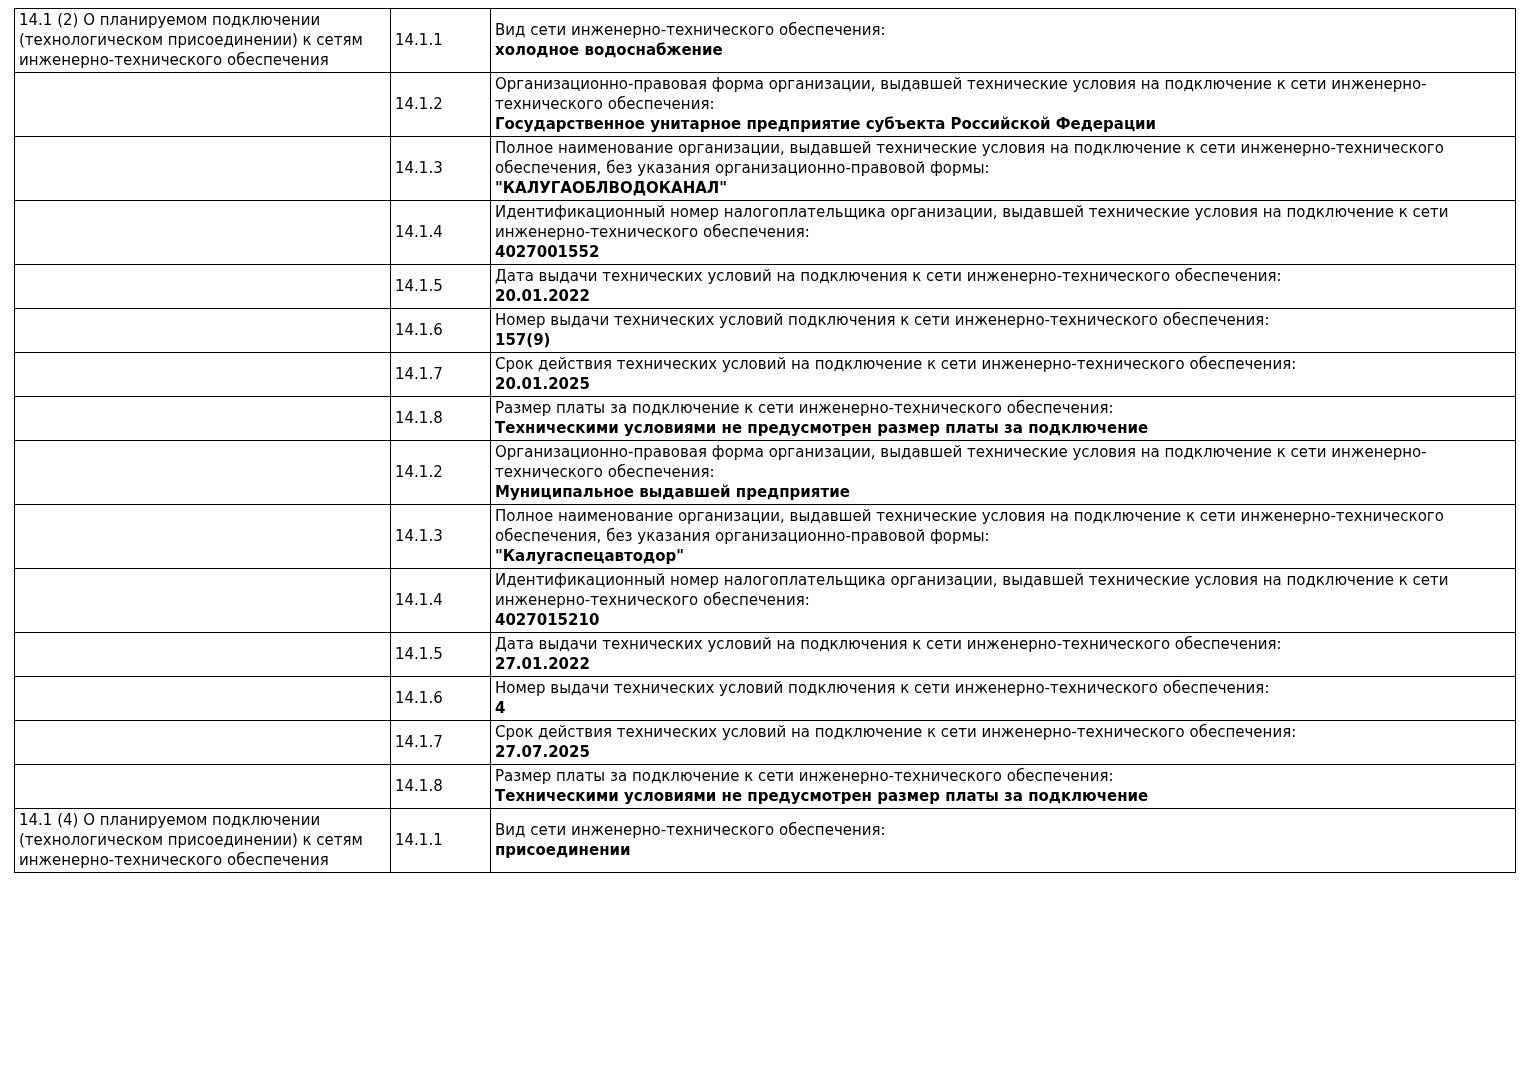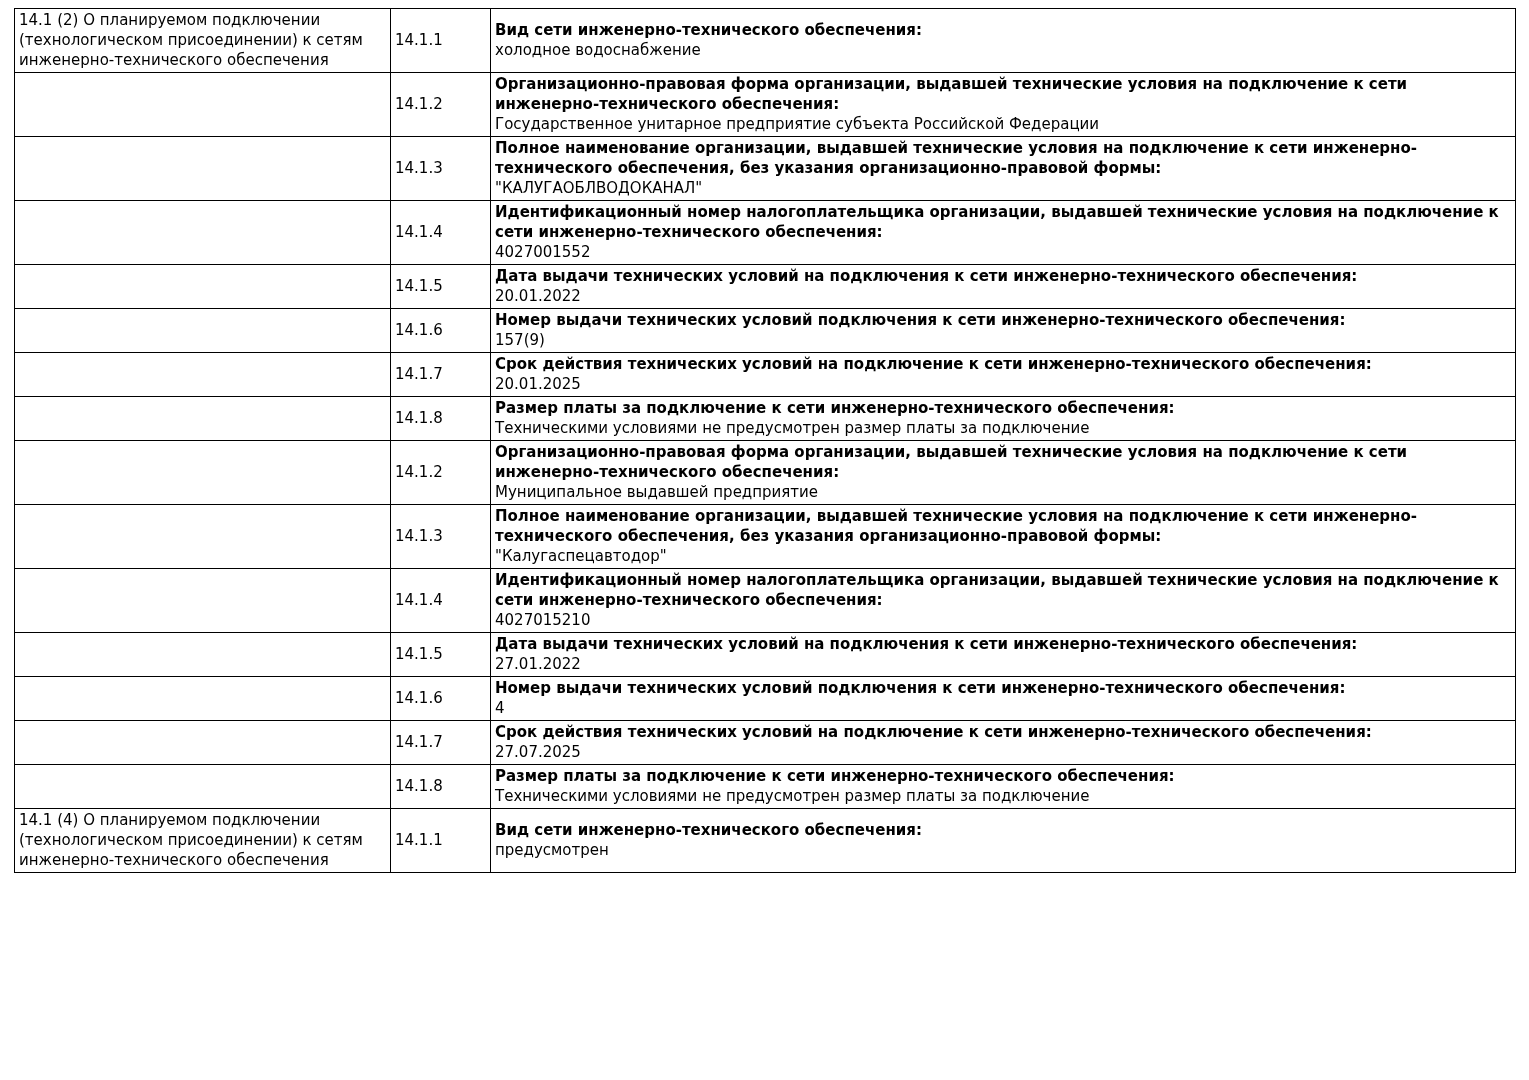--- a/index.html
+++ b/index.html
@@ -36,24 +36,24 @@
   col.col-content { width: 1025px; }
   td.cell-title {
     vertical-align: top;
     padding-top: 2px;
   }
   td.cell-num {
     vertical-align: middle;
     margin-left: 10px;
   }
   .label {
-    font-weight: bold;
+    font-weight: normal;
   }
   .value {
-    font-weight: normal;
+    font-weight: bold;
   }
 </style>
 </head>
 <body>
 
 <div class="page">
   <table class="decl-table">
     <colgroup>
       <col class="col-title">
       <col class="col-num">
@@ -178,18 +178,18 @@
           <td class="cell-content">
             <div class="label">Размер платы за подключение к сети инженерно-технического обеспечения:</div>
             <div class="value">Техническими условиями не предусмотрен размер платы за подключение</div>
           </td>
         </tr>
         <tr>
           <td class="cell-title">14.1 (4) О планируемом подключении (технологическом присоединении) к сетям инженерно-технического обеспечения</td>
           <td class="cell-num">14.1.1</td>
           <td class="cell-content">
             <div class="label">Вид сети инженерно-технического обеспечения:</div>
-            <div class="value">предусмотрен</div>
+            <div class="value">присоединении</div>
           </td>
         </tr>
       </tbody>
   </table>
 </div>
 
 </body></html>

